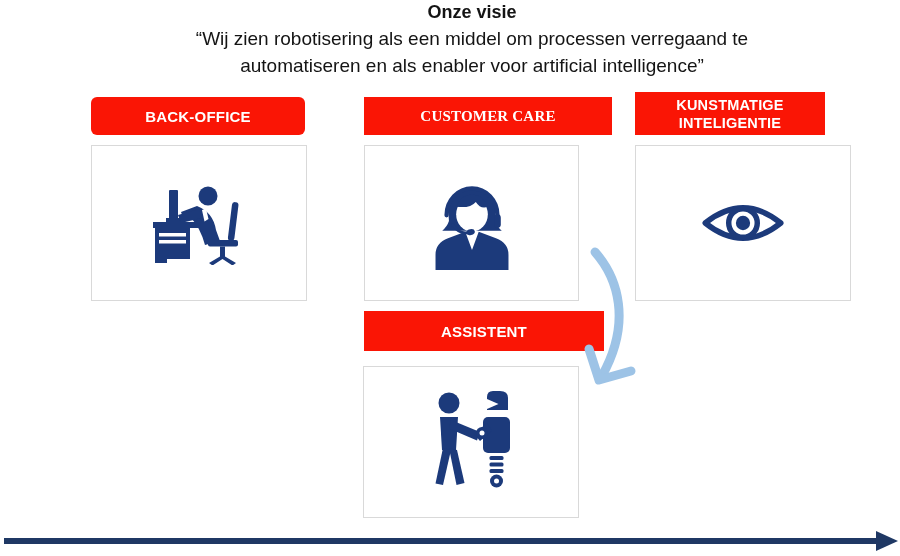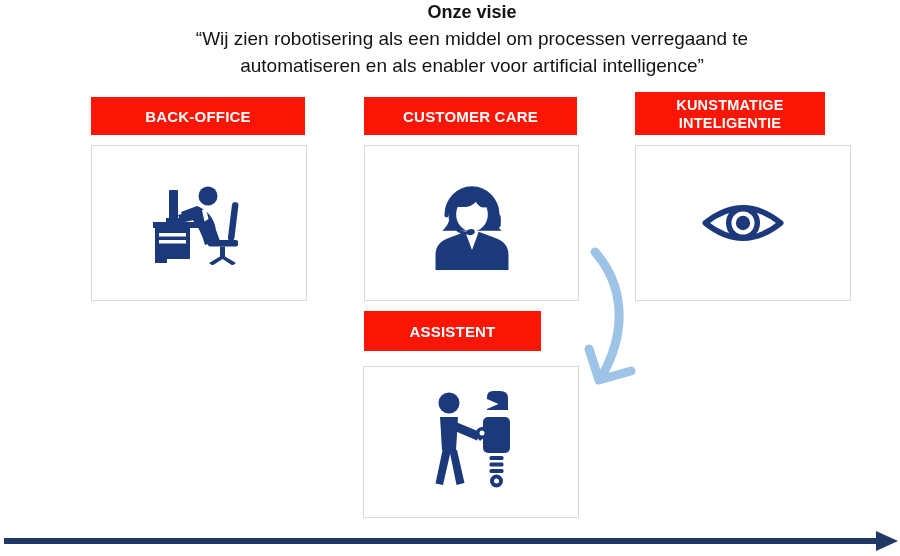--- a/index.html
+++ b/index.html
@@ -26,24 +26,24 @@
   .header-box{
     position:absolute;background:var(--accent-red);color:#ffffff;
     font-weight:700;font-size:15px;letter-spacing:.2px;
     display:flex;align-items:center;justify-content:center;text-align:center;
   }
   .header-box.two-line{font-size:14.5px;line-height:18px;white-space:pre-line;}
   .item-box{
     position:absolute;background:#ffffff;border:1px solid var(--box-border);
     display:flex;align-items:center;justify-content:center;
   }
-  #hdr-backoffice{left:91px;top:97px;width:214px;height:38px;}
-  #hdr-customercare{left:364px;top:97px;width:213px;height:38px;}
+  #hdr-backoffice{left:91px;top:97px;width:214px;height:38px;border-radius:6px;}
+  #hdr-customercare{left:364px;top:97px;width:248px;height:38px;font-family:Liberation Serif, serif;}
   #hdr-ai{left:635px;top:92px;width:190px;height:43px;}
-  #hdr-assistent{left:364px;top:311px;width:177px;height:40px;}
+  #hdr-assistent{left:364px;top:311px;width:240px;height:40px;}
   #box-backoffice{left:91px;top:145px;width:214px;height:154px;}
   #box-customercare{left:364px;top:145px;width:213px;height:154px;}
   #box-ai{left:635px;top:145px;width:214px;height:154px;}
   #box-assistent{left:363px;top:366px;width:214px;height:150px;}
   .icon{display:block;}
   #curved-arrow{position:absolute;left:550px;top:238px;width:110px;height:155px;}
   #timeline-arrow{position:absolute;left:0;top:528px;width:900px;height:26px;}
 </style>
 </head>
 <body>

